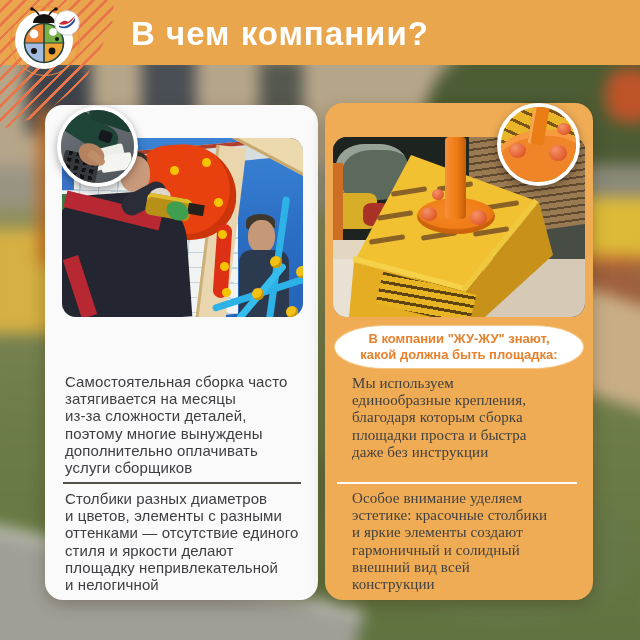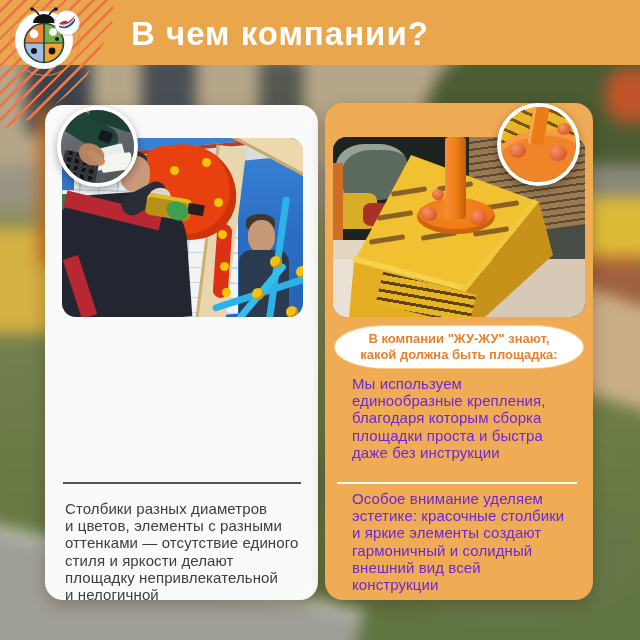--- a/index.html
+++ b/index.html
@@ -62,23 +62,23 @@
 
   .bubble{display:flex;align-items:center;justify-content:center;text-align:center;
      font-size:13px;font-weight:700;line-height:16px;white-space:pre-line;background:#ffffff;}
   .bubble-left{left:14px;top:220px;width:246px;height:42px;border:1.6px solid #3c3c3c;
      border-radius:50px/22px;color:#333333;}
   .bubble-right{left:9px;top:222px;width:248px;height:42px;border:1.5px solid #f5c88a;
      border-radius:50px/22px;color:var(--bubble-text-orange,#e8812e);}
 
   .para{margin:0;font-size:15px;line-height:17.2px;white-space:pre-line;letter-spacing:.1px;}
   .para-dark{color:#3e3e42;}
-  .para-light{color:#6d28d9;}
+  .para-light{color:#404040;font-family:Liberation Serif, serif;}
   .pl1{left:20px;top:268px;width:240px;}
-  .pl2{left:20px;top:395px;width:240px;}
+  .pl2{left:20px;top:385px;width:240px;}
   .pr1{left:27px;top:272px;width:228px;}
   .pr2{left:27px;top:387px;width:228px;}
   .divider{height:1.8px;}
   .div-left{left:18px;top:377px;width:238px;background:#55524e;}
   .div-right{left:12px;top:379px;width:240px;background:rgba(255,255,255,.95);}
 
   
   .lp-sky{inset:0;background:linear-gradient(180deg,#3b82d4,#2a6ec4 55%,#2463b8);}
   .lp-fascia{left:50px;top:6px;width:205px;height:15px;background:#d8dde0;border-top:4px solid #b0402a;transform:rotate(-5deg);}
   .lp-wall{left:0;top:22px;width:176px;height:160px;background:#f2f4f3;transform:skewY(-4deg);
@@ -256,20 +256,26 @@
       <div class="il-bg"></div>
       <div class="il-arm1"></div>
       <div class="il-arm2"></div>
       <div class="il-watch"></div>
       <div class="il-paper1"></div>
       <div class="il-paper2"></div>
       <div class="il-calc"></div>
       <div class="il-hand"></div>
       <div class="il-finger"></div>
     </div>
+    <p class="abs para para-dark pl1">Самостоятельная сборка часто
+затягивается на месяцы
+из-за сложности деталей,
+поэтому многие вынуждены
+дополнительно оплачивать
+услуги сборщиков</p>
     <div class="abs divider div-left"></div>
     <p class="abs para para-dark pl2">Столбики разных диаметров
 и цветов, элементы с разными
 оттенками — отсутствие единого
 стиля и яркости делают
 площадку непривлекательной
 и нелогичной</p>
   </section>
 
   <section class="abs card card-right">

